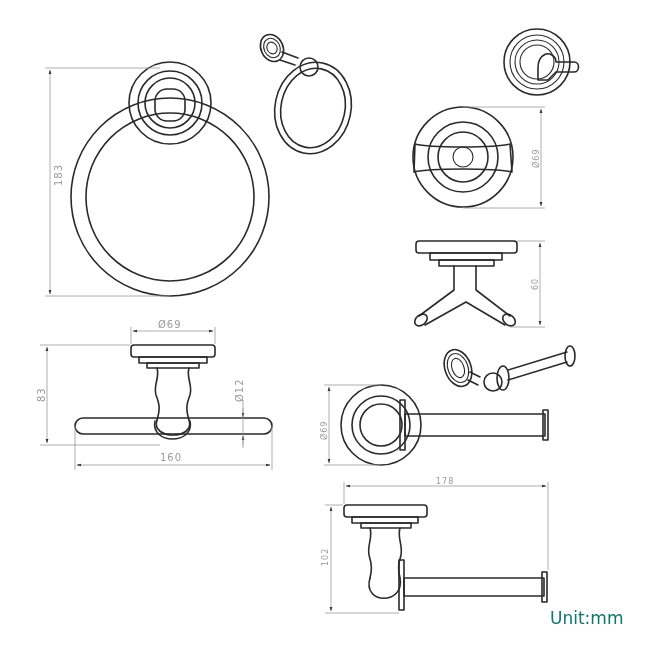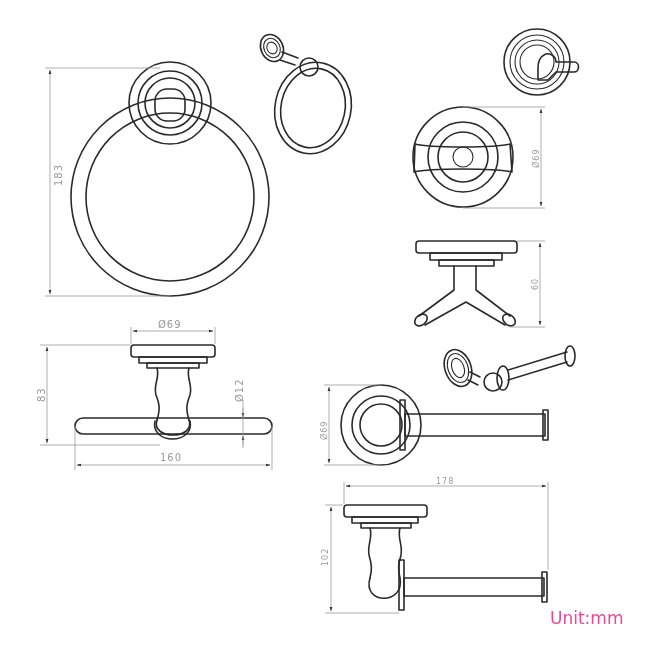--- a/index.html
+++ b/index.html
@@ -2,21 +2,21 @@
 <html><head>
   <meta charset="utf-8">
   <style>
     html, body { margin: 0; padding: 0; background: #ffffff; }
     body { width: 650px; height: 650px; position: relative; overflow: hidden; font-family: "DejaVu Sans", sans-serif; }
     svg { position: absolute; left: 0; top: 0; }
     .ln { fill: none; stroke: #2a2a2a; stroke-width: 1.6; stroke-linejoin: round; stroke-linecap: round; }
     .thin { fill: none; stroke: #2a2a2a; stroke-width: 1.1; }
     .dim { fill: none; stroke: #9a9a9a; stroke-width: 0.8; }
     .dimtxt { fill: #9a9a9a; font-family: "DejaVu Sans", sans-serif; font-size: 10px; letter-spacing: 1px; }
-    .unit { position: absolute; left: 550px; top: 608px; font-family: "DejaVu Sans", sans-serif; font-size: 17px; color: #ec4899; }
+    .unit { position: absolute; left: 550px; top: 608px; font-family: "DejaVu Sans", sans-serif; font-size: 17px; color: #0f766e; }
   </style>
 </head>
 <body>
 
 <svg width="650" height="650" viewBox="0 0 650 650">
   <defs>
     <marker id="ar" viewBox="0 0 10 10" refX="9" refY="5" markerWidth="6" markerHeight="6" orient="auto-start-reverse">
       <path d="M0,2 L10,5 L0,8 z" fill="#333"></path>
     </marker>
   </defs>

